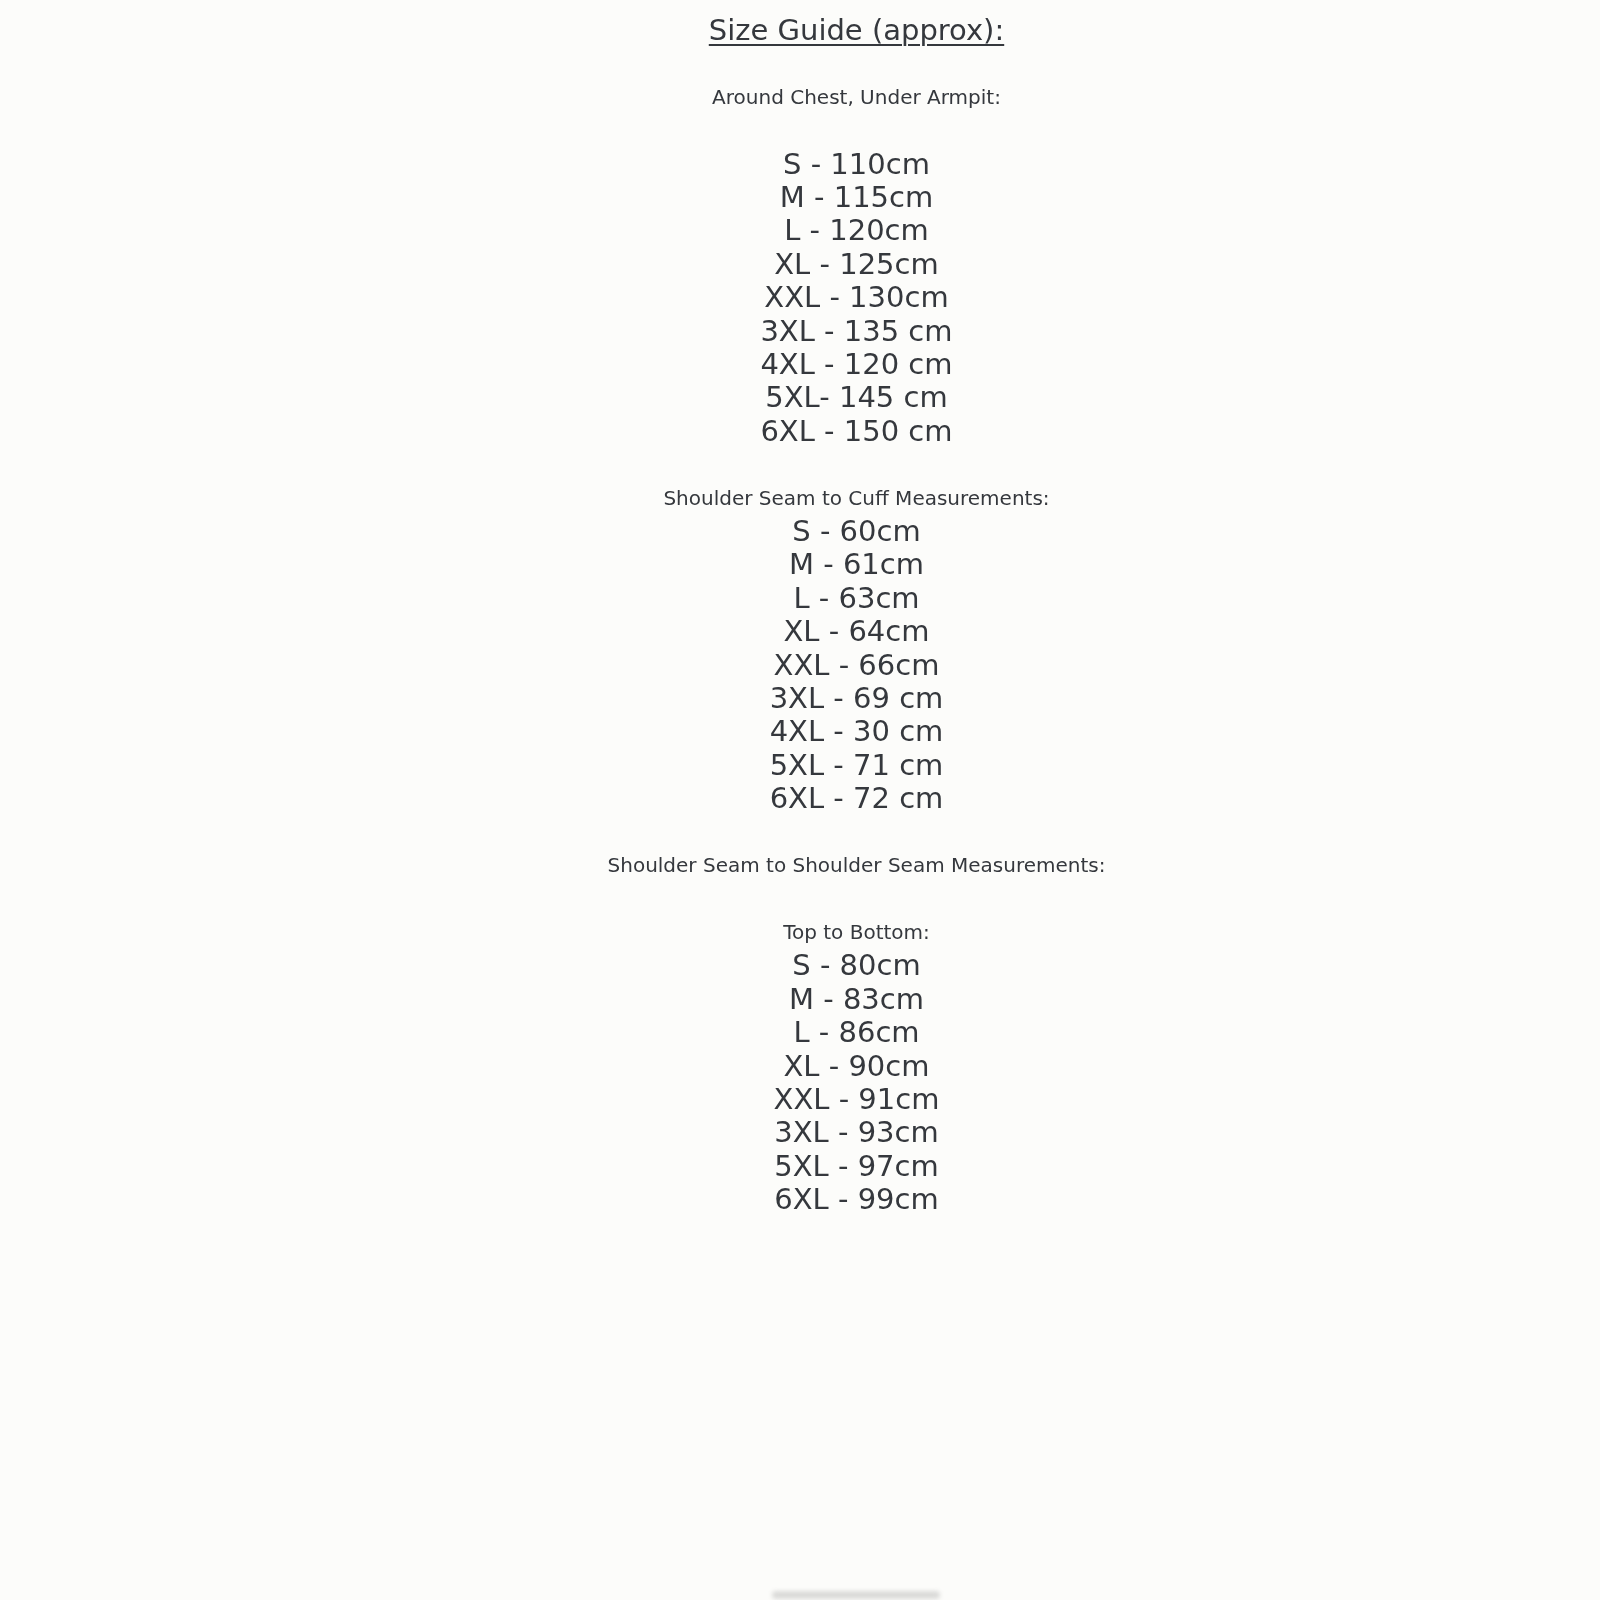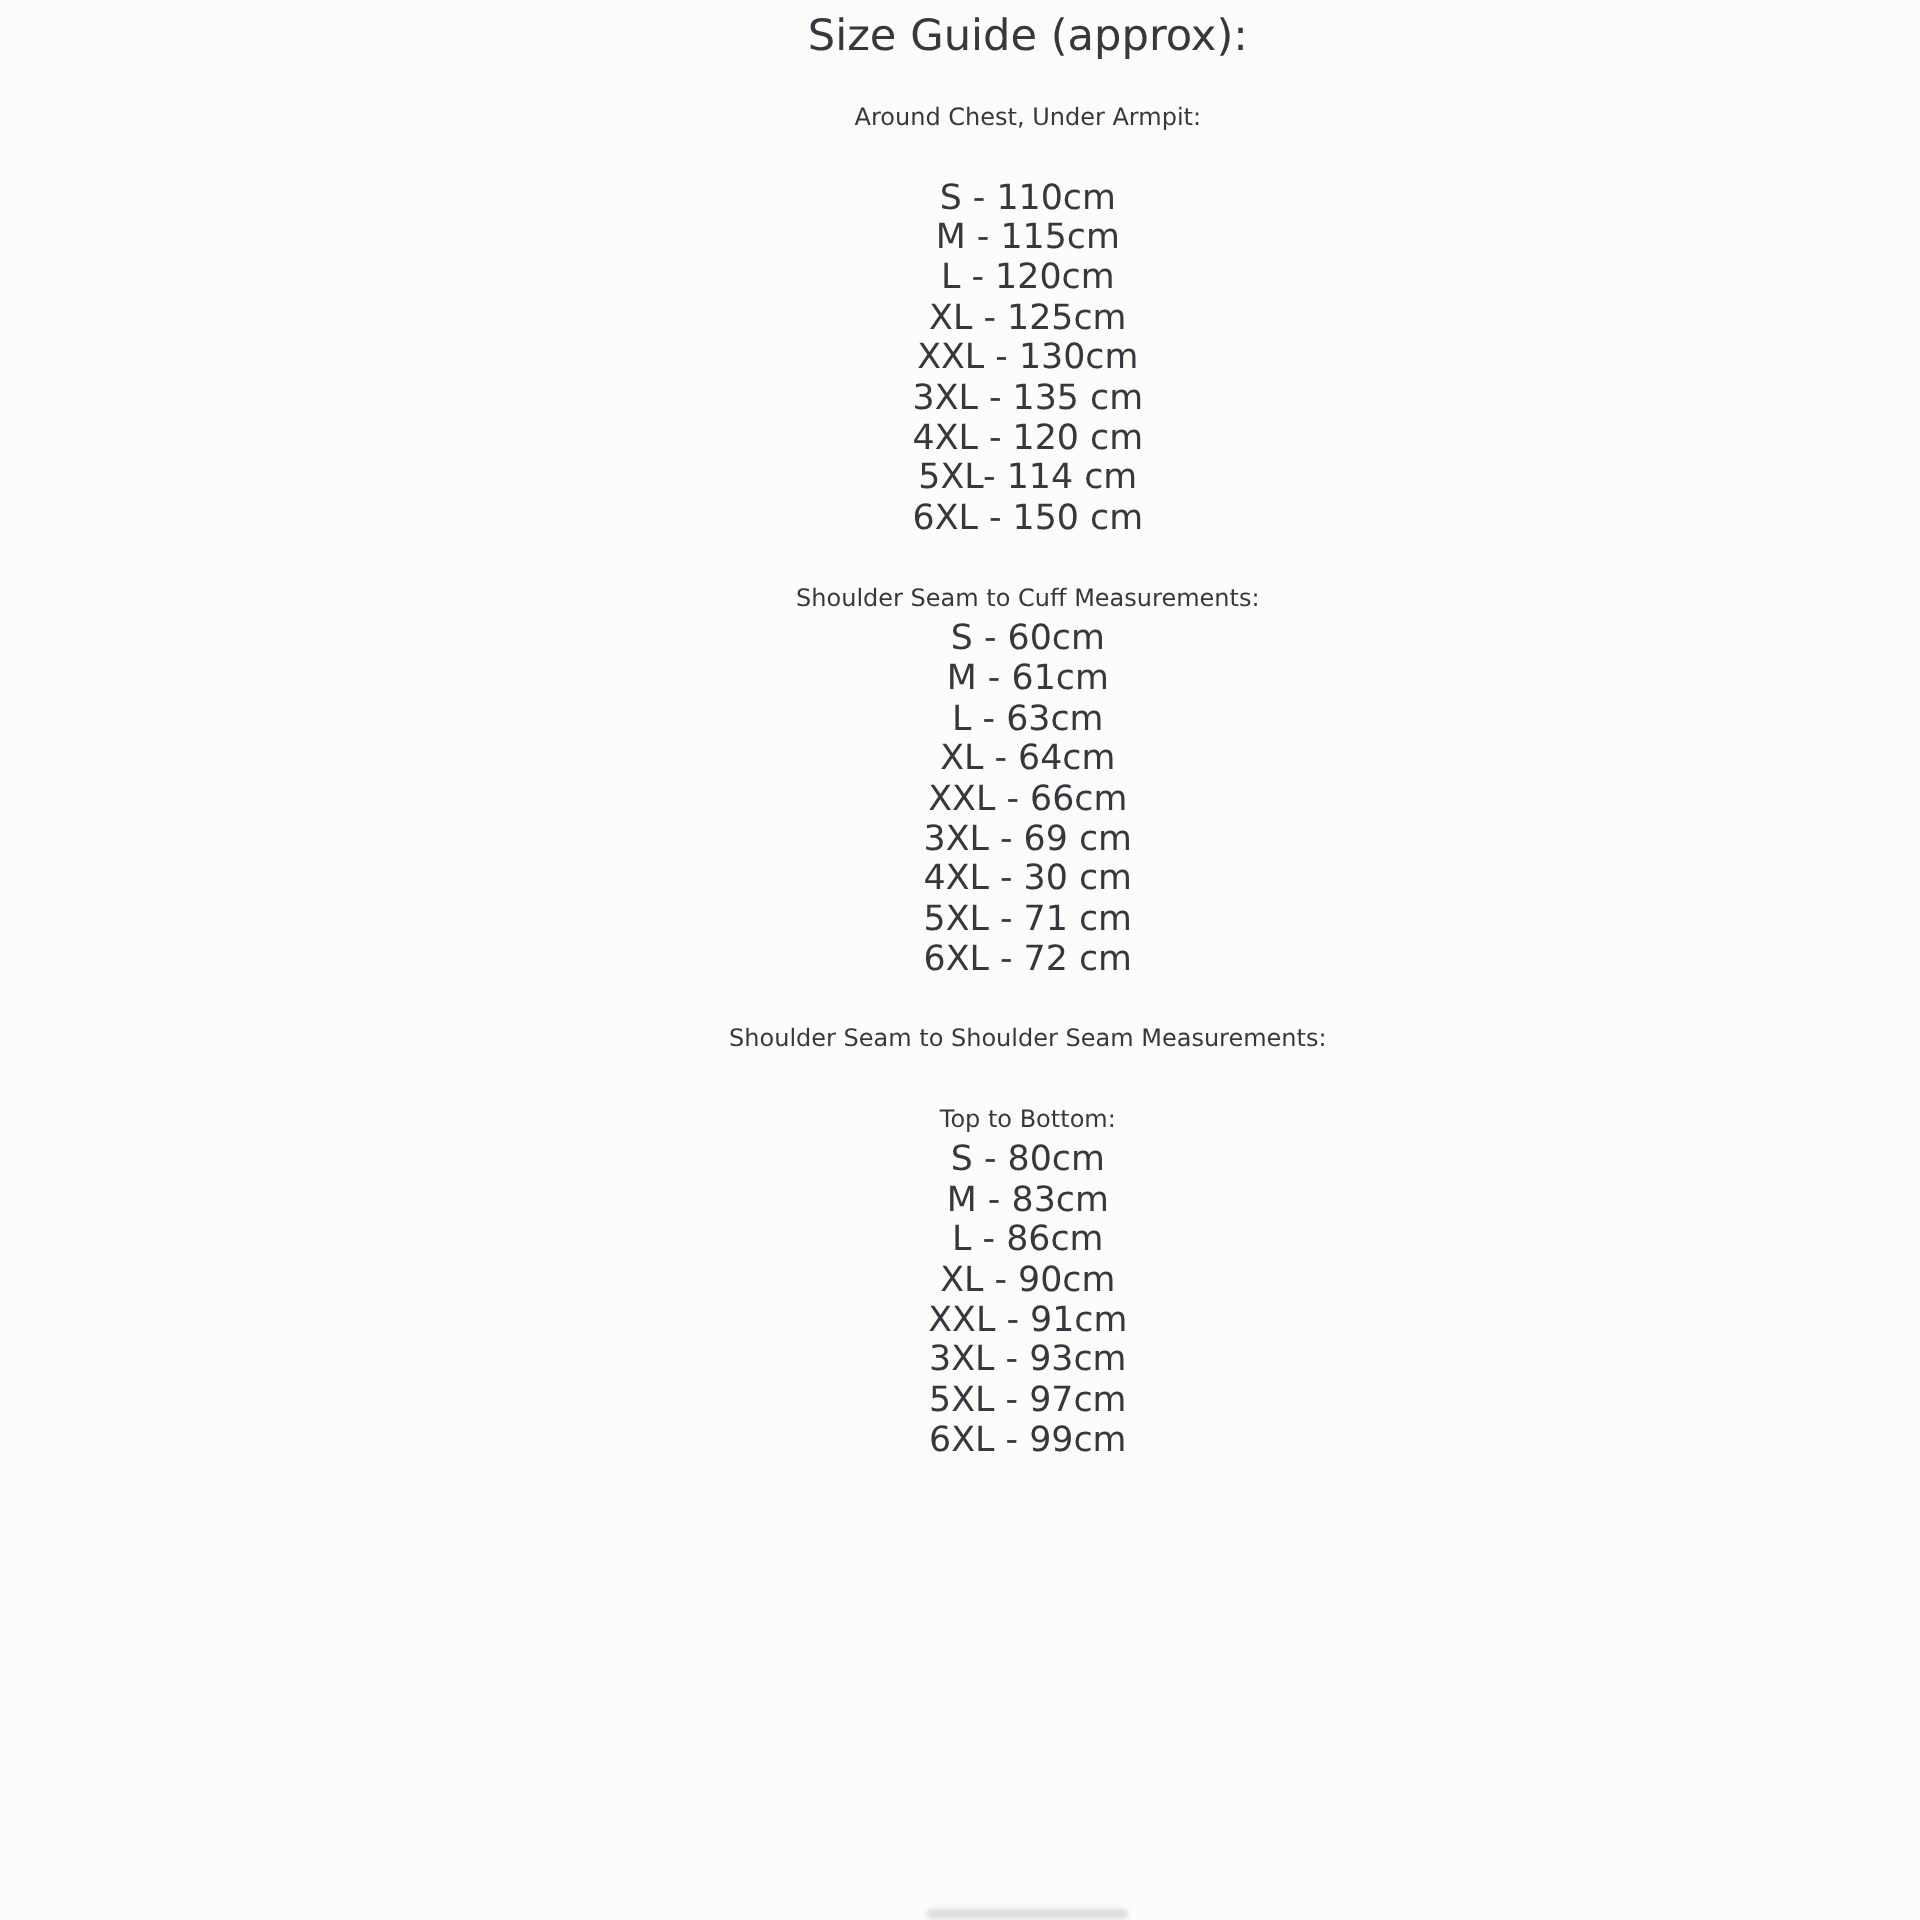--- a/index.html
+++ b/index.html
@@ -18,23 +18,24 @@
     box-sizing: border-box;
     width: 1600px;
     padding-top: 14px;
     padding-left: 113px; 
     text-align: center;
     color: #35383d;
     font-size: 29px;
     line-height: 33.4px;
   }
   .title {
-    font-size: 36px;
+    font-size: 29px;
     font-weight: normal;
     margin: 0 0 33.4px 0;
+    text-decoration: underline;
     text-underline-offset: 4px;
     text-decoration-thickness: 2px;
   }
   .sec {
     margin: 0 0 33.4px 0;
   }
   .sec:last-child {
     margin-bottom: 16px;
     text-align: center;
   }
@@ -77,21 +78,21 @@
   <section class="sec">
     <h2 class="heading gap-after">Around Chest, Under Armpit:</h2>
     <ul class="items">
       <li class="size-row">S - 110cm</li>
       <li class="size-row">M - 115cm</li>
       <li class="size-row">L - 120cm</li>
       <li class="size-row">XL - 125cm</li>
       <li class="size-row">XXL - 130cm</li>
       <li class="size-row">3XL - 135 cm</li>
       <li class="size-row">4XL - 120 cm</li>
-      <li class="size-row">5XL- 114 cm</li>
+      <li class="size-row">5XL- 145 cm</li>
       <li class="size-row">6XL - 150 cm</li>
     </ul>
   </section>
 
   <section class="sec">
     <h2 class="heading">Shoulder Seam to Cuff Measurements:</h2>
     <ul class="items">
       <li class="size-row">S - 60cm</li>
       <li class="size-row">M - 61cm</li>
       <li class="size-row">L - 63cm</li>

